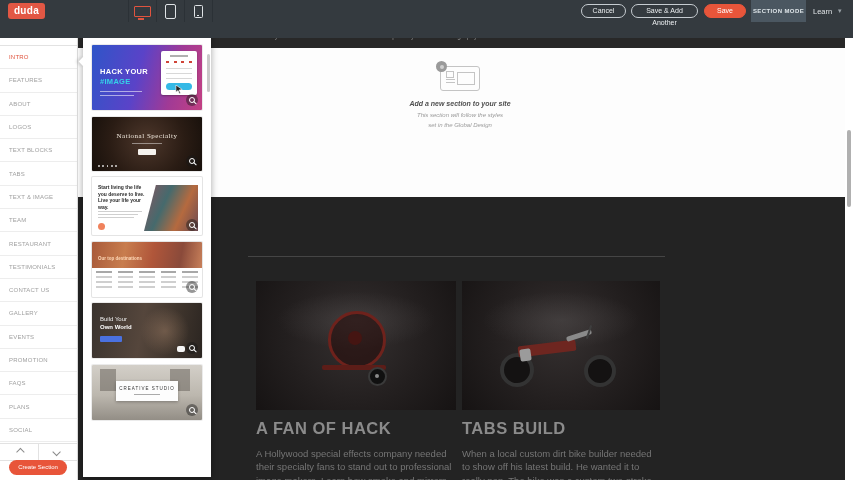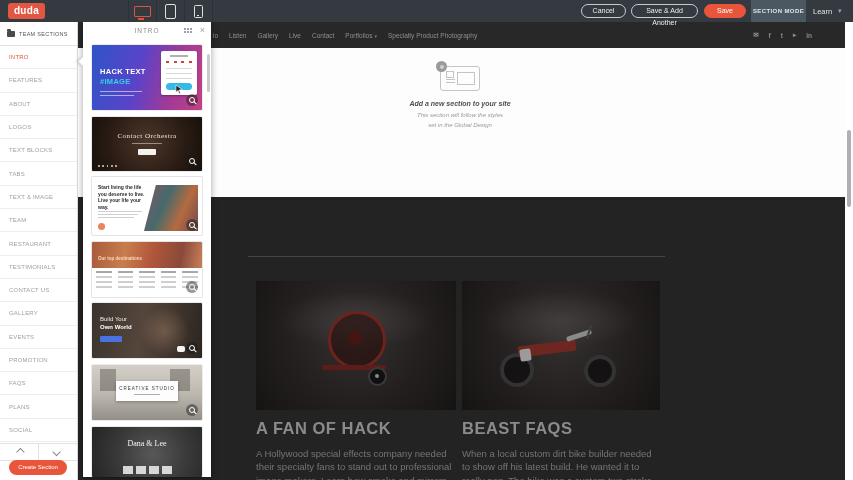--- a/index.html
+++ b/index.html
@@ -1,20 +1,20 @@
 <!DOCTYPE html>
 <html><head>
 <meta charset="utf-8">
 <style>
   html,body{margin:0;padding:0}
   body{width:853px;height:480px;overflow:hidden;position:relative;background:#fff;
        font-family:"Liberation Sans",sans-serif;-webkit-font-smoothing:antialiased}
 
   
-  #toolbar{position:absolute;left:0;top:0;width:853px;height:22px;background:#343a3f;z-index:50}
+  #toolbar{position:absolute;left:0;top:0;width:853px;height:38px;background:#343a3f;z-index:50}
   #logo{position:absolute;left:8px;top:3px;width:37px;height:16px;background:#e25744;border-radius:3px;
         color:#fff;font-weight:bold;font-size:10px;line-height:16px;text-align:center;letter-spacing:.3px}
   .devgroup{position:absolute;left:128px;top:0;height:22px;display:flex}
   .devcell{width:27px;height:22px;display:flex;align-items:center;justify-content:center;border-left:1px solid #2b3136}
   .devcell:last-child{border-right:1px solid #2b3136}
   .ico-desktop{width:15px;height:9px;border:1.5px solid #e0543f;border-radius:1px;position:relative}
   .ico-desktop::after{content:"";position:absolute;left:3px;bottom:-4px;width:6px;height:1.5px;background:#e0543f}
   .ico-tablet{width:9px;height:13px;border:1.5px solid #dfe3e6;border-radius:2px}
   .ico-phone{width:7px;height:11px;border:1.5px solid #dfe3e6;border-radius:1.5px;position:relative}
   .ico-phone::after{content:"";position:absolute;left:1.5px;bottom:.5px;width:2px;height:1px;background:#dfe3e6}
@@ -226,21 +226,21 @@
     <div class="cs-card" id="card2">
       <div class="cs-img">
         <span class="smoke"></span>
         <span class="bk-wheel bk-rear"></span>
           <span class="bk-wheel bk-front"></span>
         <span class="bk-body"></span>
           <span class="bk-fender"></span>
         <span class="bk-plate"></span>
           <span class="bk-bar"></span>
       </div>
-      <div class="cs-h">BEAST FAQS</div>
+      <div class="cs-h">TABS BUILD</div>
       <div class="cs-p">When a local custom dirt bike builder needed to show off his latest build. He wanted it to really pop. The bike was a custom two-stroke motor known to enthusiasts</div>
     </div>
   </div>
 </div>
 
 <div id="gutter">
   <div id="scroll-thumb"></div>
 </div>
 
 <div id="sidebar">
@@ -286,21 +286,21 @@
         <span></span>
         <span></span>
         <span></span>
         <span></span>
       </span>
     <span id="panel-close">×</span>
   </div>
   <div id="panel-scroll"></div>
 
   <div class="thumb" id="t1">
-    <span class="h1">HACK TEXT</span>
+    <span class="h1">HACK YOUR</span>
     <span class="h2">#IMAGE</span>
     <span class="ln" style="top:46px;width:42px"></span>
     <span class="ln" style="top:50px;width:34px"></span>
     <div class="card">
       <span class="ttl"></span>
       <span class="dots">
           <i></i>
           <i></i>
           <i></i>
           <i></i>
@@ -310,21 +310,21 @@
         <span class="fld" style="top:27px"></span>
       <span class="go"></span>
       <svg style="position:absolute;left:14px;bottom:1px" width="9" height="9" viewBox="0 0 10 10">
           <path d="M1,0 L8,5 L4.6,5.5 L6.1,9 L4.8,9.6 L3.4,6.1 L1,8 Z" fill="#222" stroke="#fff" stroke-width="0.7"></path>
         </svg>
     </div>
     <span class="mag"></span>
   </div>
 
   <div class="thumb" id="t2">
-    <span class="h">Contact Orchestra</span>
+    <span class="h">National Specialty</span>
     <span class="sub"></span>
     <span class="btn"></span>
     <span class="dots">
         <i></i>
         <i></i>
         <i></i>
         <i></i>
         <i></i>
       </span>
     <span class="mag"></span>
@@ -380,29 +380,20 @@
   <div class="thumb" id="t6">
     <span class="win" style="left:8px"></span>
       <span class="win" style="left:78px;width:20px"></span>
     <div class="card">
       <div class="h">CREATIVE STUDIO</div>
       <div class="ln"></div>
     </div>
     <span class="mag"></span>
   </div>
 
-  <div class="thumb" id="t7">
-    <span class="h">Dana &amp; Lee</span>
-    <span class="row">
-        <i></i>
-        <i></i>
-        <i></i>
-        <i></i>
-      </span>
-  </div>
 </div>
 
 <div id="toolbar">
   <div id="logo">duda</div>
   <div class="devgroup">
     <div class="devcell">
         <span class="ico-desktop"></span>
       </div>
     <div class="devcell">
         <span class="ico-tablet"></span>

